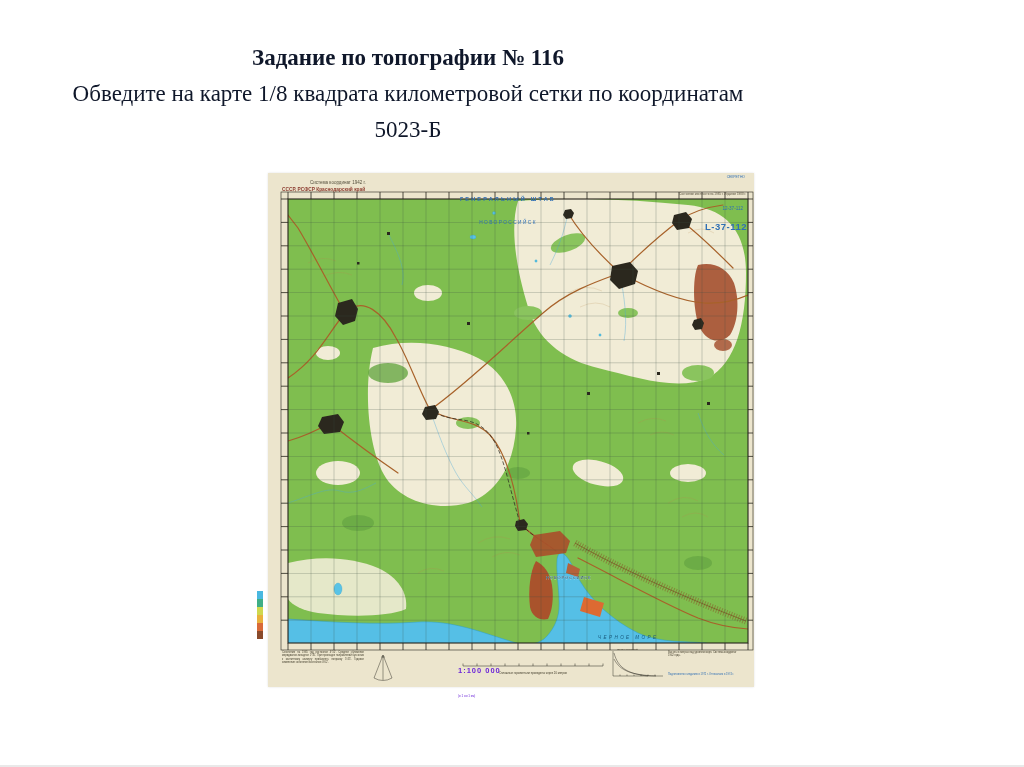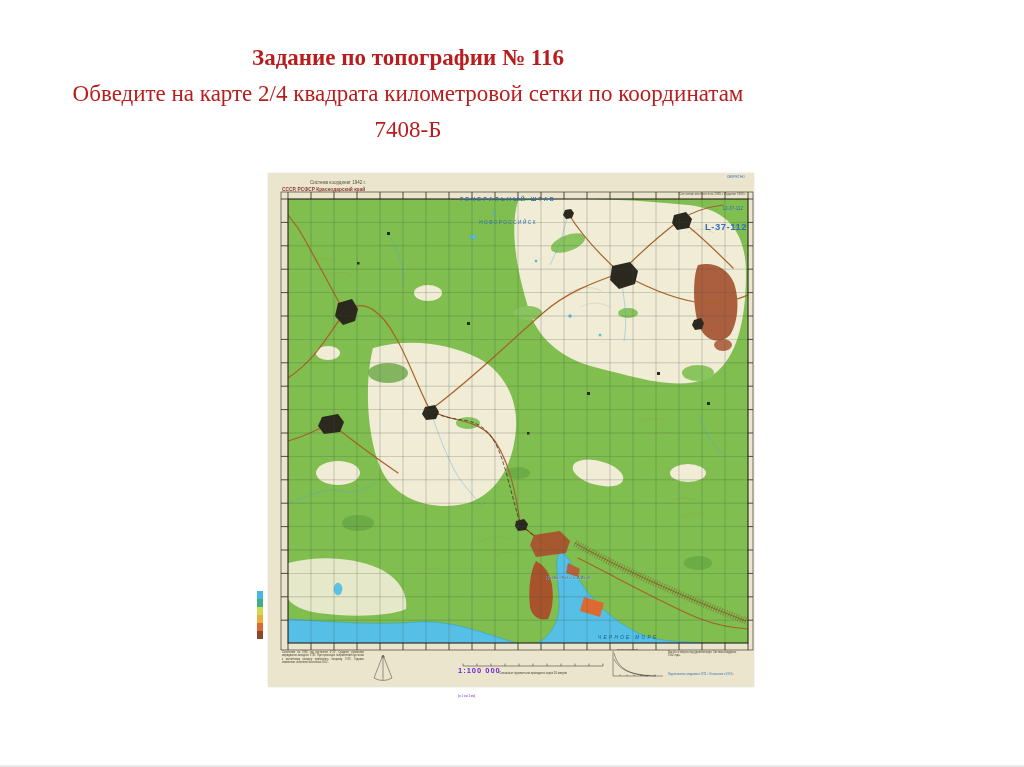--- a/index.html
+++ b/index.html
@@ -1,18 +1,18 @@
 <!DOCTYPE html>
 <html><head>
 <meta charset="utf-8">
 <style>
   html,body{margin:0;padding:0;background:#ffffff;}
   .slide{position:relative;width:1024px;height:767px;background:#ffffff;overflow:hidden;
          font-family:"Liberation Serif", serif;}
-  .title{position:absolute;top:40px;left:0;width:816px;text-align:center;color:#b91c1c;}
+  .title{position:absolute;top:40px;left:0;width:816px;text-align:center;color:#0f172a;}
   .title .t1{font-size:23px;font-weight:bold;line-height:36px;}
   .title .t2{font-size:23px;font-weight:normal;line-height:36px;}
   .sheet{position:absolute;left:268px;top:173px;width:486px;height:514px;
          background:#ece5cd;box-shadow:0 0 2px rgba(0,0,0,.12);}
   .sheet .m{position:absolute;font-family:"Liberation Sans", sans-serif;white-space:pre-line;}
   .coord-note{top:7px;left:42px;font-size:4.5px;color:#55503e;}
   .country-note{top:14px;left:14px;font-size:4.8px;color:#8b3a2e;font-weight:bold;}
   .agency{top:5px;left:150px;width:180px;text-align:center;color:#2f6fb5;}
   .agency .a1{font-size:5.5px;font-weight:bold;letter-spacing:2.2px;}
   .agency .a2{font-size:4.8px;letter-spacing:1.4px;}
@@ -34,22 +34,22 @@
   svg{position:absolute;left:0;top:0;}
   text{font-family:"Liberation Sans", sans-serif;}
 </style>
 </head>
 <body>
 
 <div class="slide">
 
   <div class="title">
     <div class="t1">Задание по топографии № 116</div>
-    <div class="t2">Обведите на карте  2/4 квадрата километровой сетки по координатам</div>
-    <div class="t2">7408-Б</div>
+    <div class="t2">Обведите на карте  1/8 квадрата километровой сетки по координатам</div>
+    <div class="t2">5023-Б</div>
   </div>
 
   <div class="sheet">
     <div class="color-strip"></div>
 
     <svg width="486" height="514" viewBox="0 0 486 514">
       <defs>
         <clipPath id="mapclip">
             <rect x="20" y="26" width="460" height="444"></rect>
           </clipPath>

